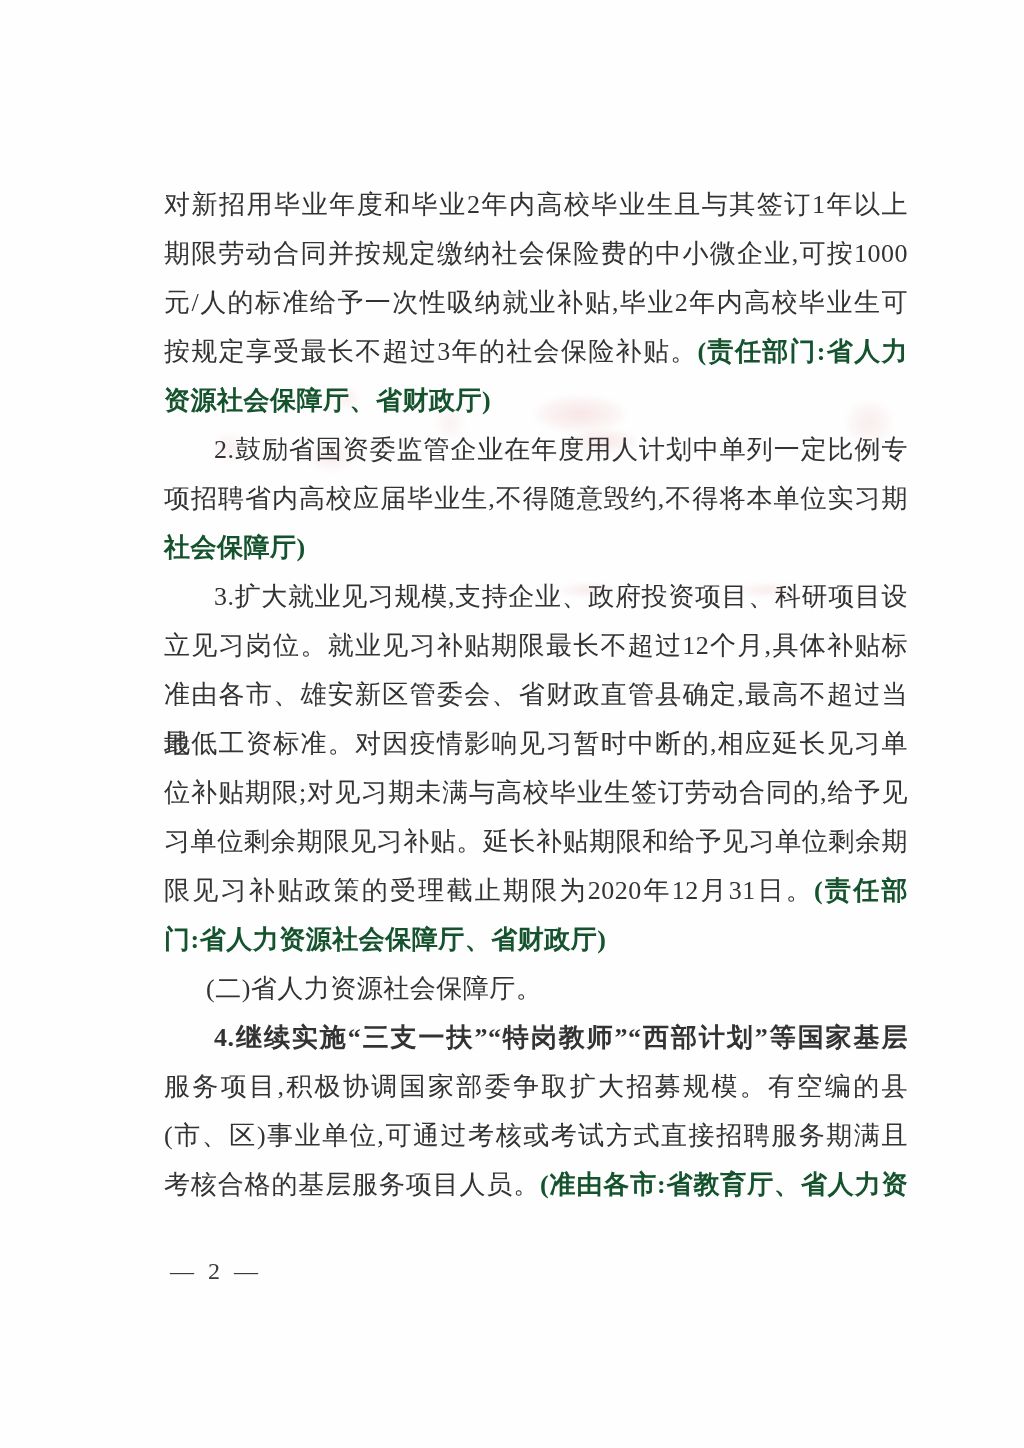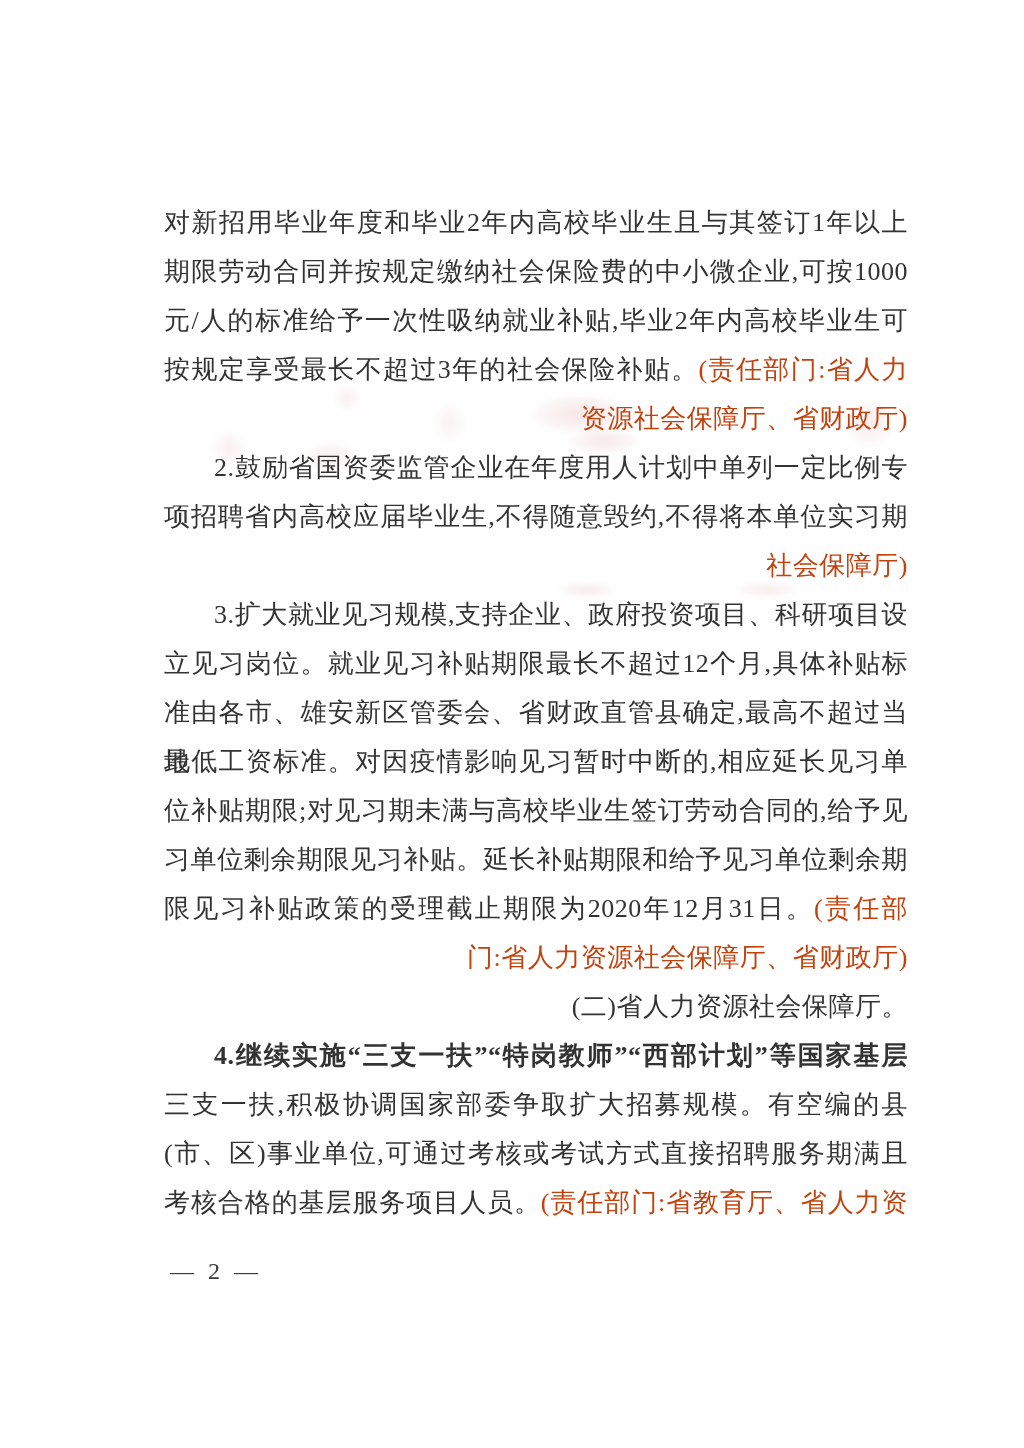--- a/index.html
+++ b/index.html
@@ -10,40 +10,40 @@
     font-family:"Liberation Serif","DejaVu Serif",serif;
     overflow:hidden;
   }
   .page{
     position:absolute;inset:0;
     background:#fefefe;
   }
   
   .textblock{
     position:absolute;
-    left:164px;top:198px;
+    left:164px;top:180px;
     width:744px;
     color:#333333;
     font-size:26px;
   }
   .line{
     height:49px;
     line-height:49px;
     white-space:nowrap;
-    text-align:right;
+    text-align:left;
     letter-spacing:0.5px;
   }
   .line.justify{
     white-space:normal;
     text-align:justify;
     text-align-last:justify;
   }
   .seg-bold{
-    font-weight:400;
-    color:#c2410c;
+    font-weight:700;
+    color:#14532d;
   }
   
   .pagenum{
     position:absolute;
     left:170px;top:1258px;
     font-size:24px;
     letter-spacing:4px;
     color:#3a3a3a;
   }
   
@@ -91,19 +91,19 @@
       <div class="line justify" style="text-indent: 50px;"><span class="seg">3.扩大就业见习规模,支持企业、政府投资项目、科研项目设</span></div>
       <div class="line justify"><span class="seg">立见习岗位。就业见习补贴期限最长不超过12个月,具体补贴标</span></div>
       <div class="line justify"><span class="seg">准由各市、雄安新区管委会、省财政直管县确定,最高不超过当地</span></div>
       <div class="line justify"><span class="seg">最低工资标准。对因疫情影响见习暂时中断的,相应延长见习单</span></div>
       <div class="line justify"><span class="seg">位补贴期限;对见习期未满与高校毕业生签订劳动合同的,给予见</span></div>
       <div class="line justify"><span class="seg">习单位剩余期限见习补贴。延长补贴期限和给予见习单位剩余期</span></div>
       <div class="line justify"><span class="seg">限见习补贴政策的受理截止期限为2020年12月31日。</span><span class="seg-bold">(责任部</span></div>
       <div class="line"><span class="seg-bold">门:省人力资源社会保障厅、省财政厅)</span></div>
       <div class="line" style="text-indent: 42px;"><span class="seg">(二)省人力资源社会保障厅。</span></div>
       <div class="line justify" style="text-indent: 50px; font-weight: bold;"><span class="seg">4.继续实施“三支一扶”“特岗教师”“西部计划”等国家基层</span></div>
-      <div class="line justify"><span class="seg">三支一扶,积极协调国家部委争取扩大招募规模。有空编的县</span></div>
+      <div class="line justify"><span class="seg">服务项目,积极协调国家部委争取扩大招募规模。有空编的县</span></div>
       <div class="line justify"><span class="seg">(市、区)事业单位,可通过考核或考试方式直接招聘服务期满且</span></div>
-      <div class="line justify"><span class="seg">考核合格的基层服务项目人员。</span><span class="seg-bold">(责任部门:省教育厅、省人力资</span></div>
+      <div class="line justify"><span class="seg">考核合格的基层服务项目人员。</span><span class="seg-bold">(准由各市:省教育厅、省人力资</span></div>
     </main>
 
   <div class="pagenum">— 2 —</div>
 </div>
 
 </body></html>

